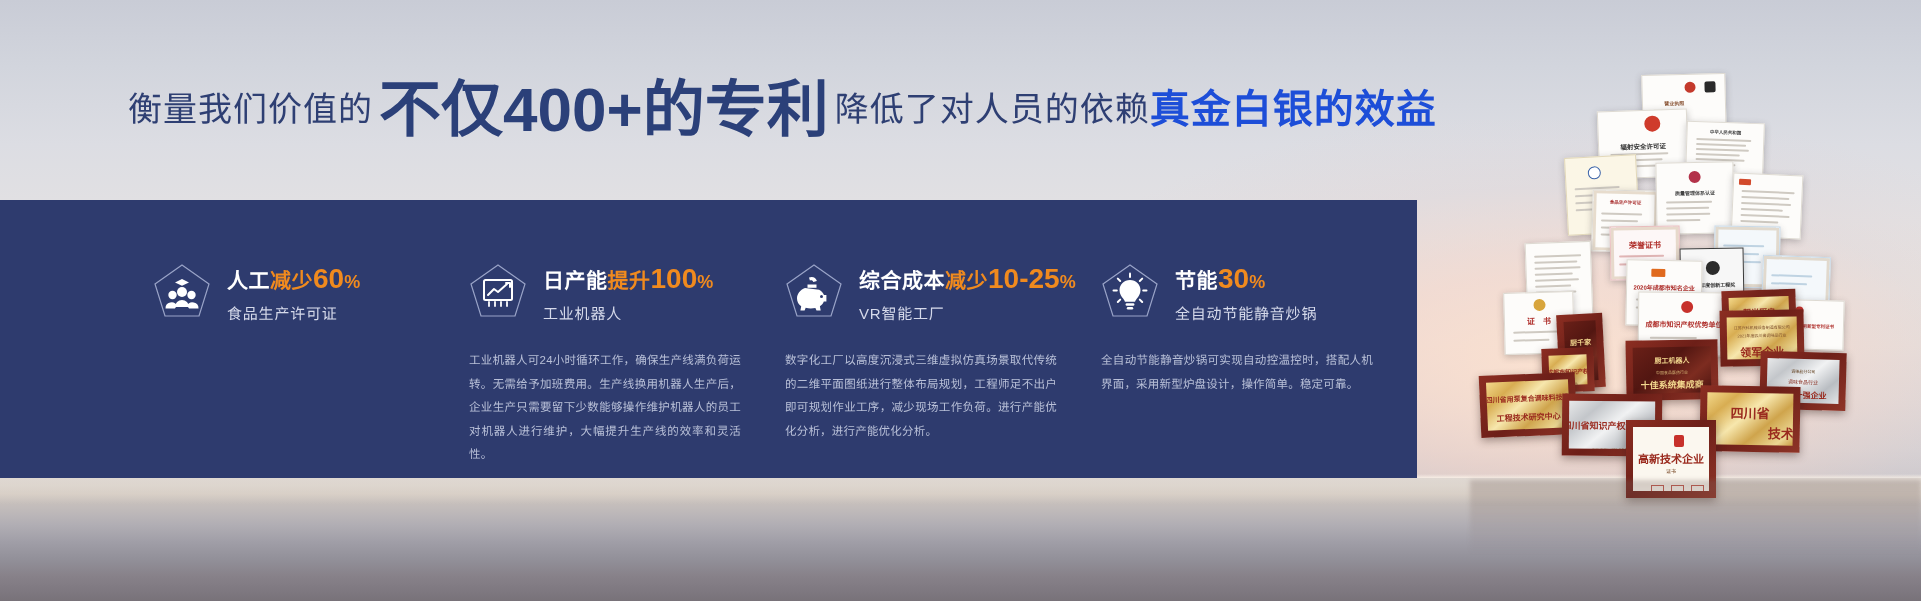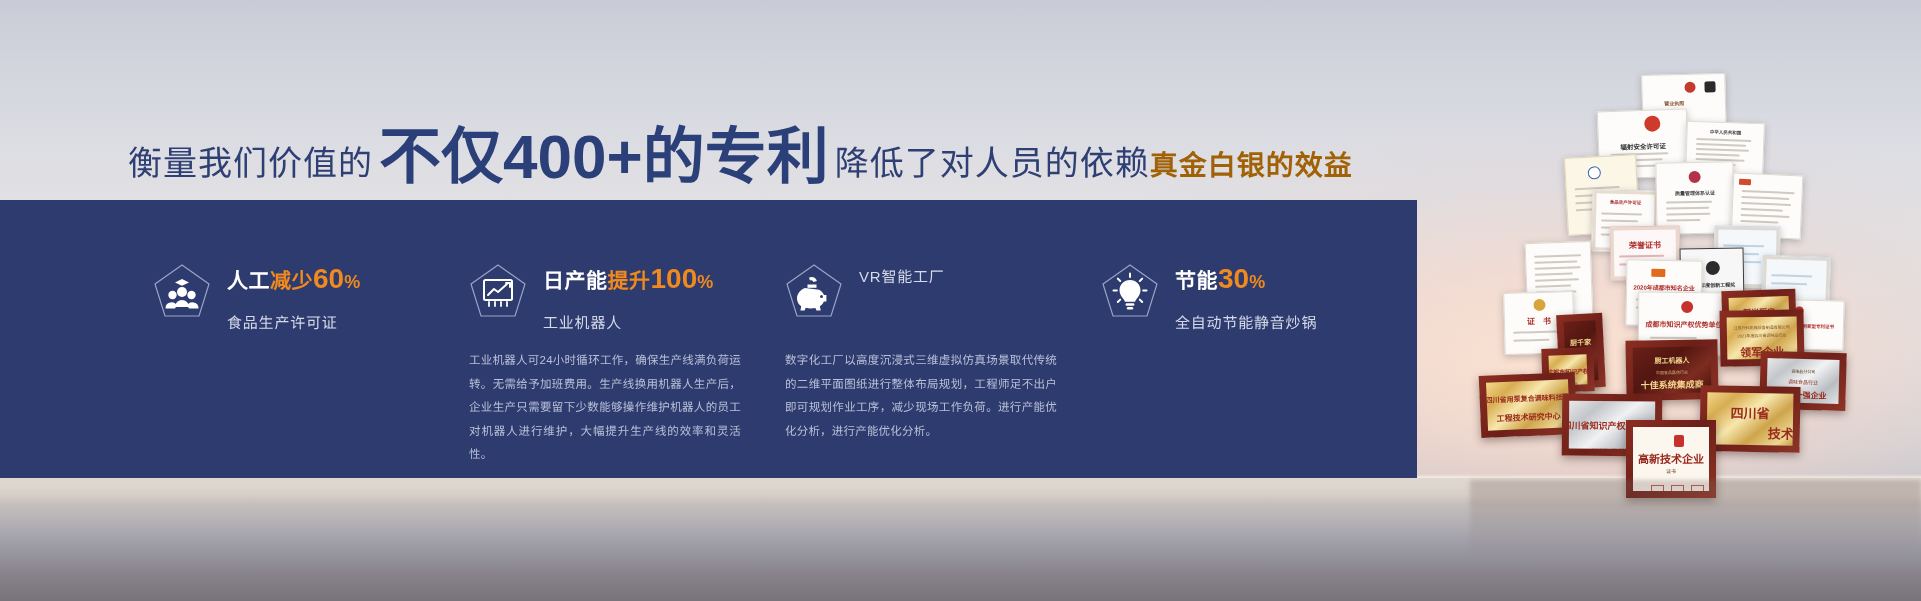--- a/index.html
+++ b/index.html
@@ -72,35 +72,34 @@
   }
   .bg-horizon{
     position:absolute; left:0; top:474px; width:1921px; height:8px;
     background:linear-gradient(180deg, rgba(255,250,244,.0), rgba(255,248,238,.75), rgba(160,155,158,.25));
   }
 
   
   .headline{
     position:absolute;
     left:128px; top:78px;
-    display:flex; align-items:flex-end; white-space:nowrap;
+    display:flex; align-items:center; white-space:nowrap;
     line-height:1;
-    margin-top:40px;
   }
   .hl-pre,.hl-post{
     font-size:34px; font-weight:400; color:#2e3f73; letter-spacing:1px;
   }
   .hl-pre{ padding-right:6px; }
   .hl-post{ padding-left:6px; }
   .hl-strong{
     font-size:62px; font-weight:800; color:#2b4079; letter-spacing:0px;
-    position:relative; top:8px;
+    position:relative; top:1px;
   }
   .hl-accent{
-    font-size:28px; font-weight:700; color:#a16207; letter-spacing:1px;
+    font-size:40px; font-weight:700; color:#1d4ed8; letter-spacing:1px;
   }
 
   
   .panel{
     position:absolute;
     left:0; top:200px; width:1417px; height:278px;
     background:#2e3b6e;
   }
   .features{
     position:absolute; left:0; top:0; width:100%; height:100%;
@@ -121,21 +120,21 @@
     flex:0 0 auto;
     width:58px; height:56px;
     position:relative;
   }
   .pent svg{ display:block; width:58px; height:56px; }
 
   .feat-titles{ padding-top:2px; }
   .feat-title{
     white-space:nowrap;
     line-height:1;
-    margin-bottom:18px;
+    margin-bottom:9px;
   }
   .ft-label{
     font-size:21px; font-weight:700; color:#ffffff; letter-spacing:.5px;
   }
   .ft-metric{
     font-size:21px; font-weight:700; color:#f08a1e; letter-spacing:.5px;
   }
   .ft-num{
     font-size:28px; font-weight:800; color:#f08a1e; letter-spacing:0;
   }
@@ -298,20 +297,23 @@
               <polygon points="29,2 56,21 46,53 12,53 2,21" fill="none" stroke="#9aa4c8" stroke-width="1.2"></polygon>
               <g fill="#ffffff">
                 <path d="M20 25 c-5 2 -8 6 -8 10.5 0 3.2 1.6 6 4.2 7.8 l-.8 4.2 h4.2 l1.1 -2.7 c1.6 .4 3.3 .6 5 .6 1.6 0 3.2 -.2 4.7 -.5 l1.1 2.6 h4.2 l-.8 -4.3 c1.8 -1.2 3.2 -2.9 3.9 -4.8 h2.6 v-6.3 h-2.4 c-.9 -2.2 -2.6 -4.1 -4.9 -5.4 z"></path>
                 <circle cx="36.5" cy="33.5" r="1.5" fill="#2e3b6e"></circle>
                 <path d="M24 14.5 c3.6 -1.6 7.1 .2 7.9 3.5 l-3.6 .9 c-.4 -1.4 -1.9 -2.1 -3.4 -1.4 z"></path>
                 <path d="M22.5 21.5 h9 v3.3 h-9 z"></path>
               </g>
             </svg>
           </div>
           <div class="feat-titles">
+            <div class="feat-title">
+              <span class="ft-label">综合成本</span><span class="ft-metric">减少</span><span class="ft-num">10-25</span><span class="ft-pct">%</span>
+            </div>
             <div class="feat-sub">VR智能工厂</div>
           </div>
         </div>
         <div class="feat-body">数字化工厂以高度沉浸式三维虚拟仿真场景取代传统的二维平面图纸进行整体布局规划，工程师足不出户即可规划作业工序，减少现场工作负荷。进行产能优化分析，进行产能优化分析。</div>
       </div>
 
       <div class="feature">
         <div class="feat-head">
           <div class="pent">
             <svg viewBox="0 0 58 56" aria-hidden="true">
@@ -332,20 +334,21 @@
               </g>
             </svg>
           </div>
           <div class="feat-titles">
             <div class="feat-title">
               <span class="ft-label">节能</span><span class="ft-metric"></span><span class="ft-num">30</span><span class="ft-pct">%</span>
             </div>
             <div class="feat-sub">全自动节能静音炒锅</div>
           </div>
         </div>
+        <div class="feat-body">全自动节能静音炒锅可实现自动控温控时，搭配人机界面，采用新型炉盘设计，操作简单。稳定可靠。</div>
       </div>
 
     </div>
   </div>
 
   <div class="certs">
 
     <div class="cert" style="left:172px;top:22px;width:84px;height:62px;transform:rotate(-1.5deg);">
       <div class="seal" style="left:42px;top:7px;width:11px;height:11px;background:#c43a2c;"></div>
       <div class="seal" style="left:62px;top:7px;width:11px;height:11px;background:#2a2a2a;border-radius:2px;"></div>

